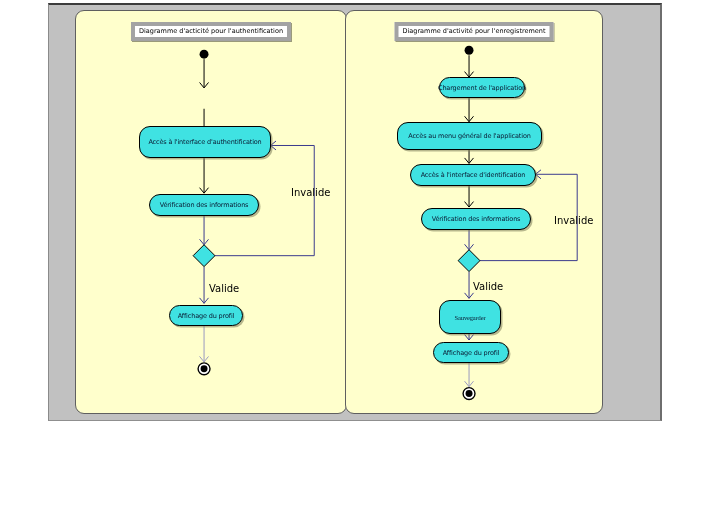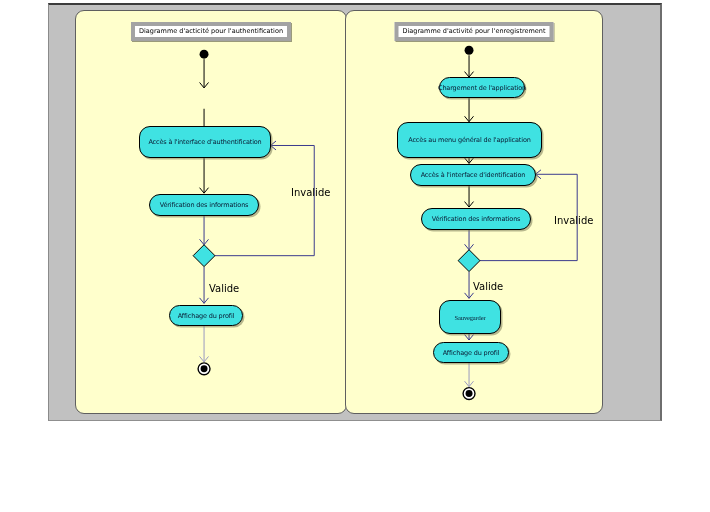--- a/index.html
+++ b/index.html
@@ -80,20 +80,20 @@
     <path class="edge-blue" d="M135,251 L233,251 L233,164 L191,164 M196.5,159.5 L191,164 L196.5,168.5"></path>
     <circle cx="124" cy="39" r="4.5" fill="#000"></circle>
     <polygon points="124,240 135,251 124,262 113,251" fill="#3fe2e2" stroke="#000" stroke-width="1"></polygon>
     <g>
       <circle cx="124" cy="385" r="6" fill="#ffffff" stroke="#000" stroke-width="1.4"></circle>
       <circle cx="124" cy="385" r="3.5" fill="#000"></circle>
     </g>
   </svg>
   <div class="title-box">Diagramme d'activité pour l'enregistrement</div>
   <div class="action" style="left:70px; top:66px; width:86px; height:21px;margin-left:23px;">Chargement de l'application</div>
-  <div class="action" style="left:51px; top:111px; width:145px; height:36px;">Accès au menu général de l'application</div>
+  <div class="action" style="left:51px; top:111px; width:145px; height:28px;">Accès au menu général de l'application</div>
   <div class="action" style="left:64px; top:153px; width:126px; height:22px;">Accès à l'interface d'identification</div>
   <div class="action" style="left:75px; top:197px; width:110px; height:22px;">Vérification des informations</div>
   <div class="action" style="left:93px; top:289px; width:62px; height:34px;font-family:Liberation Serif, serif;">Sauvegarder</div>
   <div class="action" style="left:87px; top:331px; width:76px; height:21px;">Affichage du profil</div>
   <div class="guard" style="left:127px; top:270px;">Valide</div>
   <div class="guard" style="left:208px; top:204px;">Invalide</div>
 </div>
 
 </body></html>

